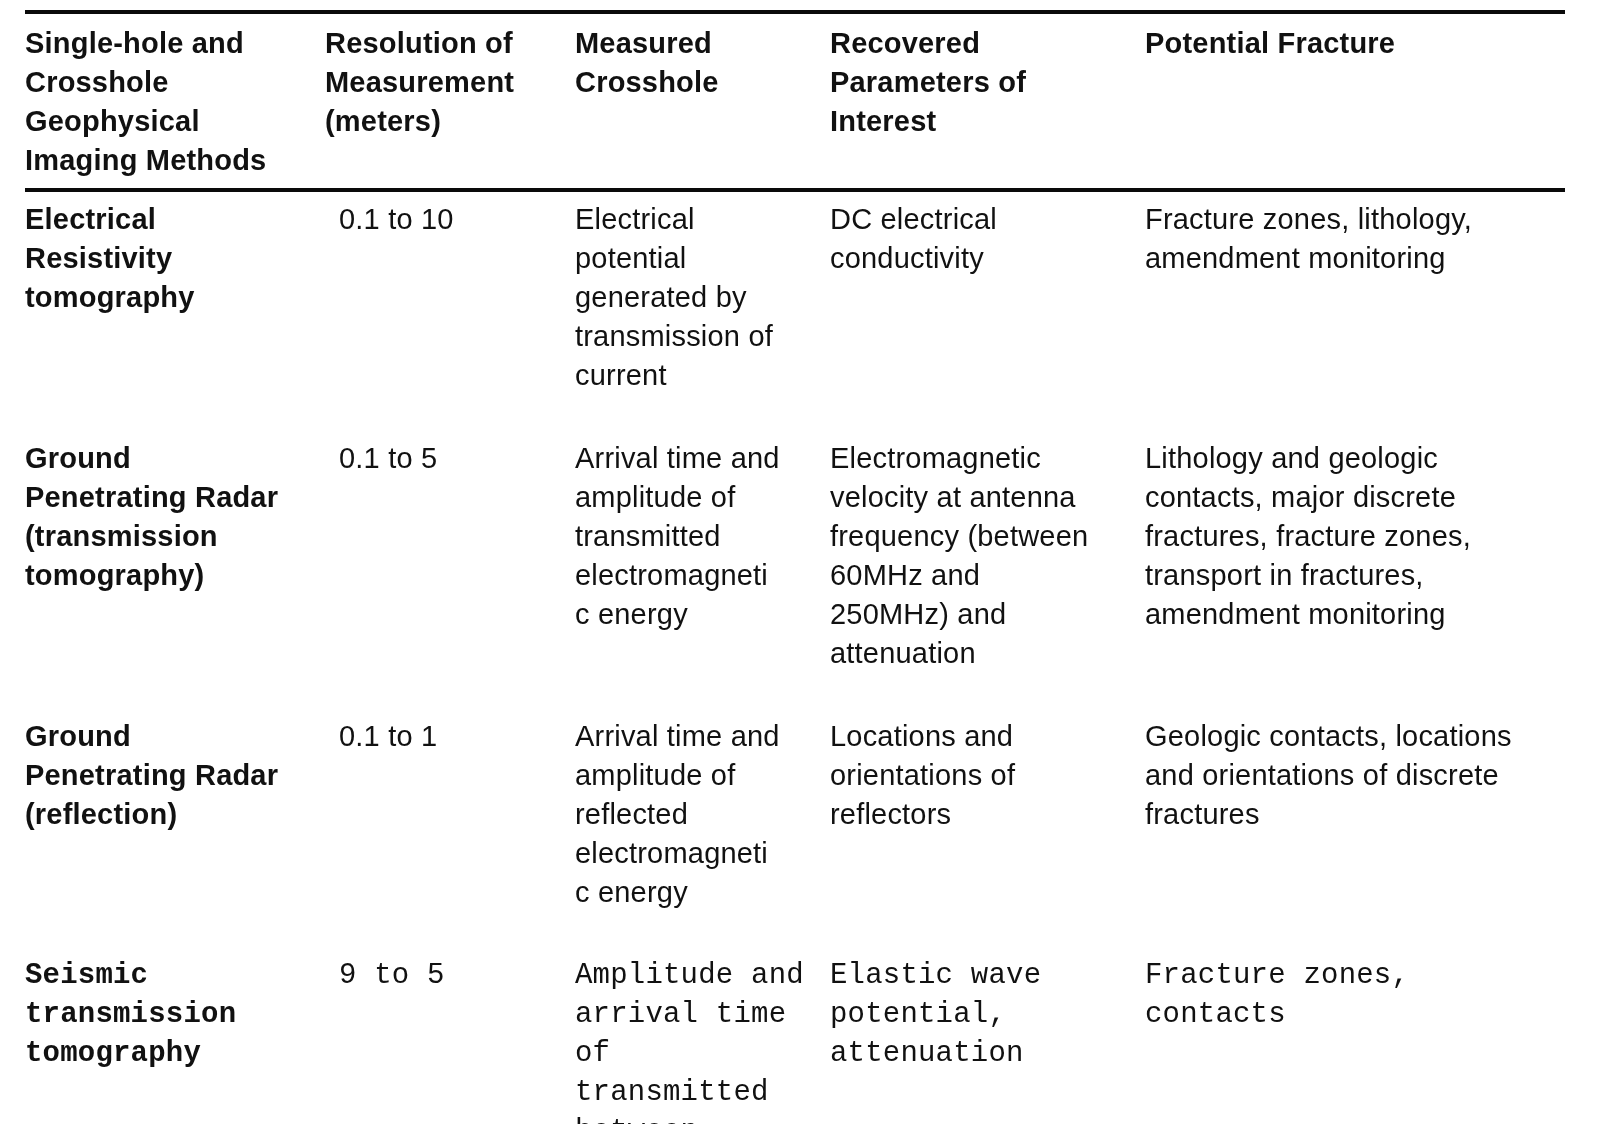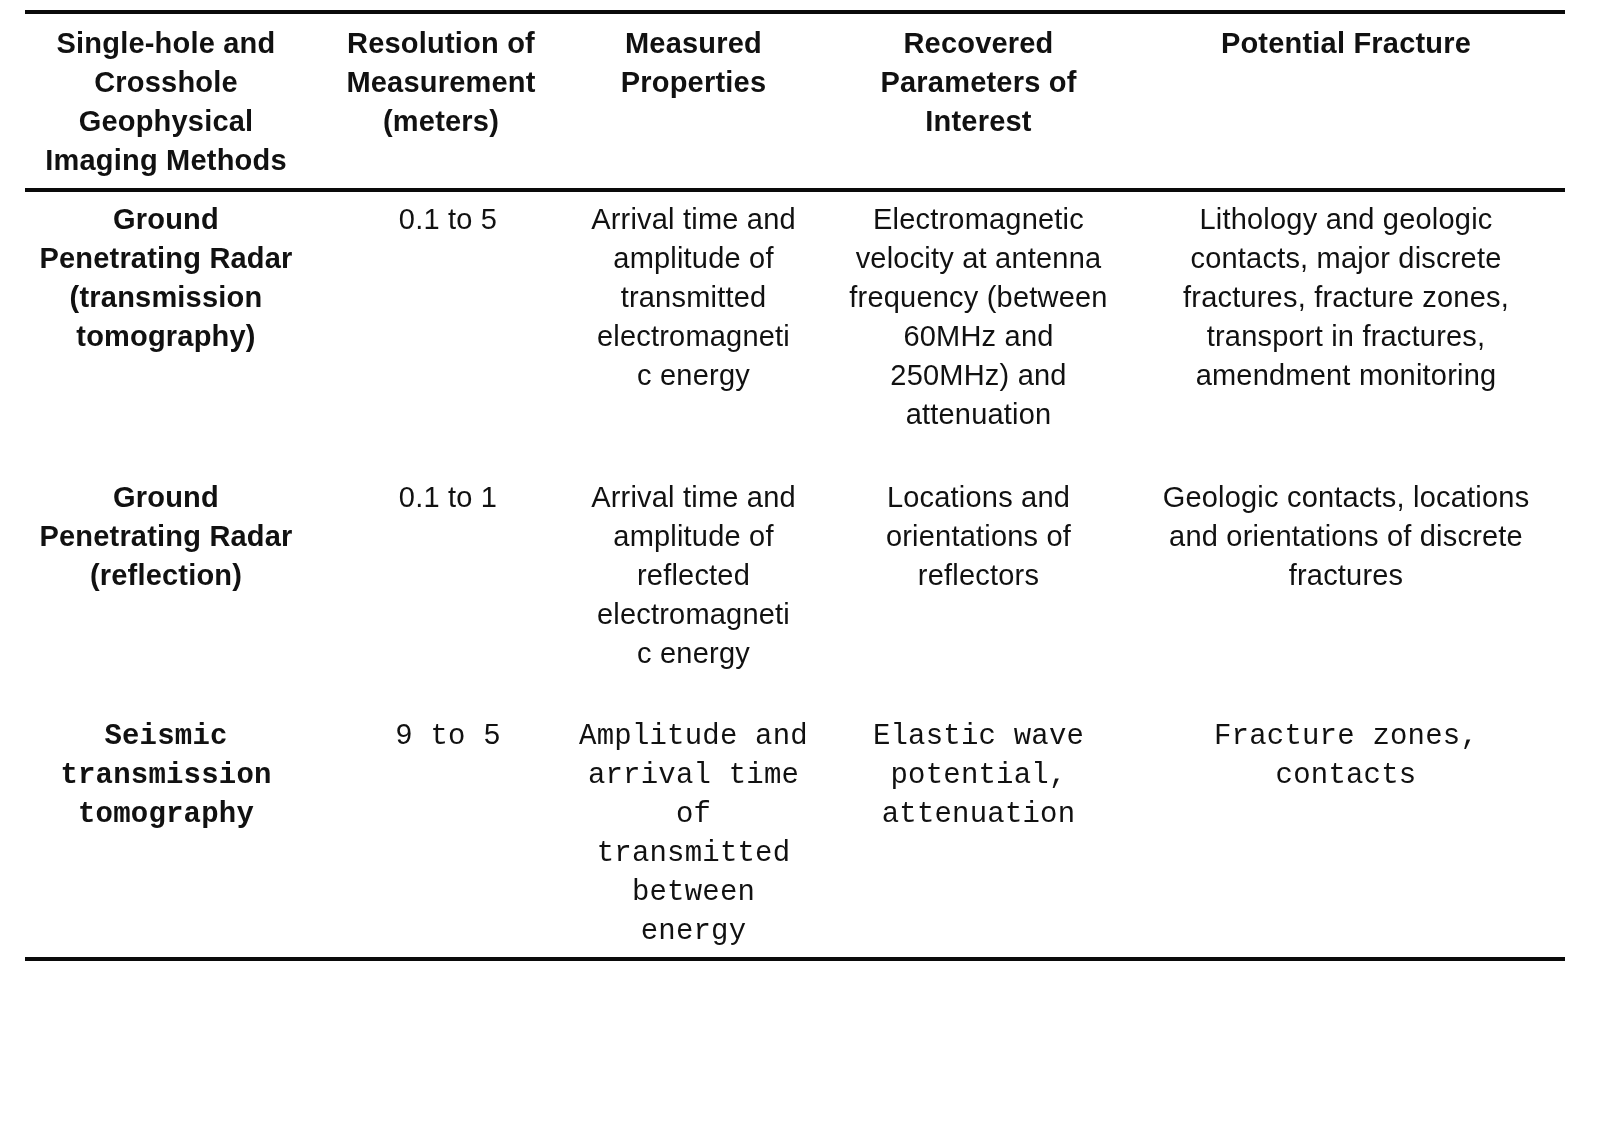--- a/index.html
+++ b/index.html
@@ -21,21 +21,21 @@
     border-collapse: collapse;
     width: 100%;
     border-top: 4px solid #0a0a0a;
     border-bottom: 4px solid #0a0a0a;
     table-layout: fixed;
   }
   table.geo-table thead tr {
     border-bottom: 4px solid #0a0a0a;
   }
   th, td {
-    text-align: center;
+    text-align: left;
     vertical-align: top;
     font-size: 29px;
     line-height: 39px;
     white-space: pre-line;
     padding: 8px 18px 36px 0;
     letter-spacing: 0.2px;
   }
   th {
     font-weight: bold;
     padding: 10px 18px 8px 0;
@@ -66,28 +66,43 @@
     <thead>
       <tr>
         <th>Single-hole and
 Crosshole
 Geophysical
 Imaging Methods</th>
         <th>Resolution of
 Measurement
 (meters)</th>
         <th>Measured
-Properties</th>
+Crosshole</th>
         <th>Recovered
 Parameters of
 Interest</th>
         <th>Potential Fracture</th>
       </tr>
     </thead>
     <tbody>
+      <tr>
+        <td class="method-cell">Electrical
+Resistivity
+tomography</td>
+        <td class="resolution-cell">0.1 to 10</td>
+        <td>Electrical
+potential
+generated by
+transmission of
+current</td>
+        <td>DC electrical
+conductivity</td>
+        <td>Fracture zones, lithology,
+amendment monitoring</td>
+      </tr>
       <tr>
         <td class="method-cell">Ground
 Penetrating Radar
 (transmission
 tomography)</td>
         <td class="resolution-cell">0.1 to 5</td>
         <td>Arrival time and
 amplitude of
 transmitted
 electromagneti

